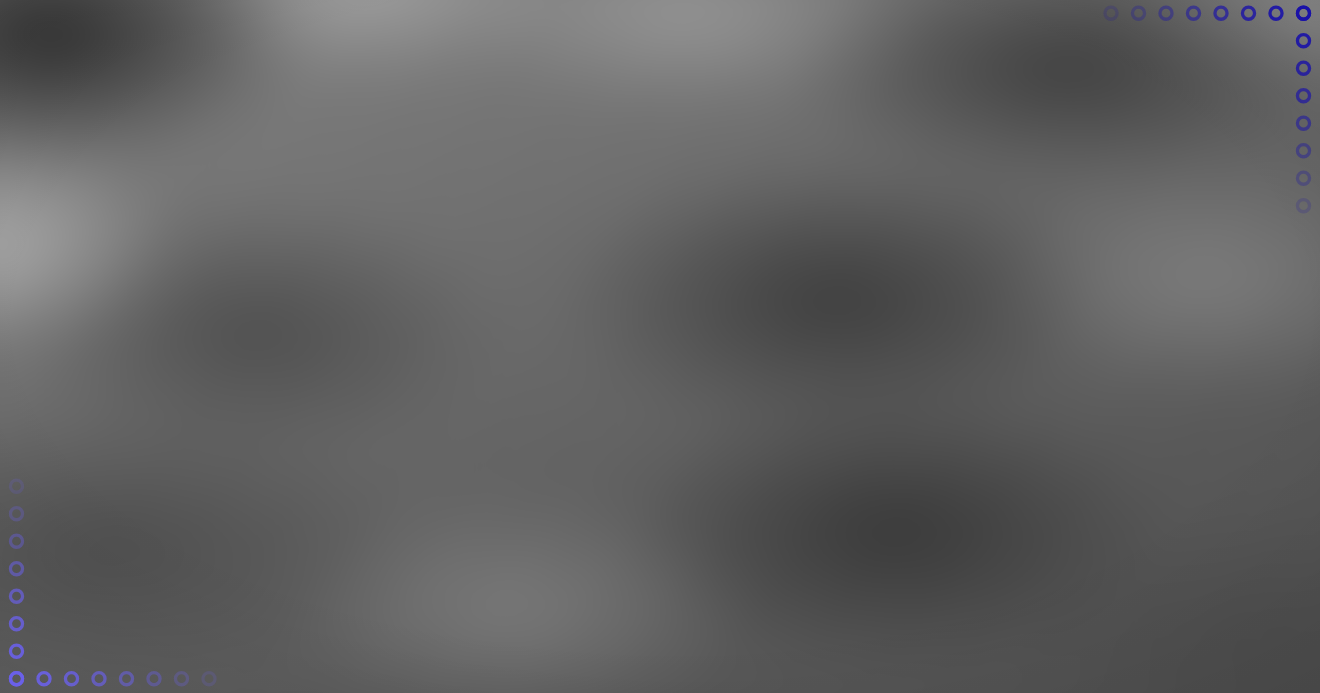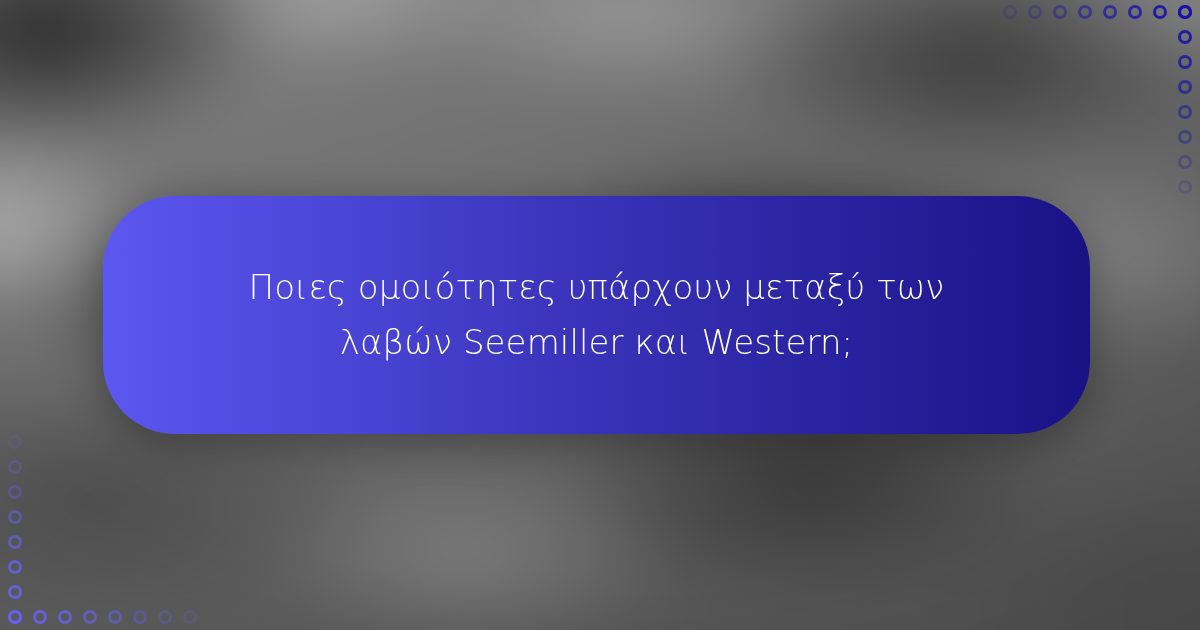--- a/index.html
+++ b/index.html
@@ -137,18 +137,14 @@
         <div class="dot" style="border: 3px solid rgb(106, 96, 232); opacity: 0.28;"></div>
         <div class="dot" style="border: 3px solid rgb(106, 96, 232); opacity: 0.4;"></div>
         <div class="dot" style="border: 3px solid rgb(106, 96, 232); opacity: 0.54;"></div>
         <div class="dot" style="border: 3px solid rgb(106, 96, 232); opacity: 0.68;"></div>
         <div class="dot" style="border: 3px solid rgb(106, 96, 232); opacity: 0.8;"></div>
         <div class="dot" style="border: 3px solid rgb(106, 96, 232); opacity: 0.9;"></div>
         <div class="dot" style="border: 3px solid rgb(106, 96, 232); opacity: 1;"></div>
       </div>
   </div>
 
-  <div id="quote-card" style="background: linear-gradient(90deg, rgb(91, 87, 240) 0%, rgb(56, 50, 184) 50%, rgb(25, 18, 133) 100%); border-radius: 72px;">
-    <div id="quote-text">Ποιες ομοιότητες υπάρχουν μεταξύ των
-λαβών Seemiller και Western;</div>
-  </div>
 
 </div>
 
 </body></html>

